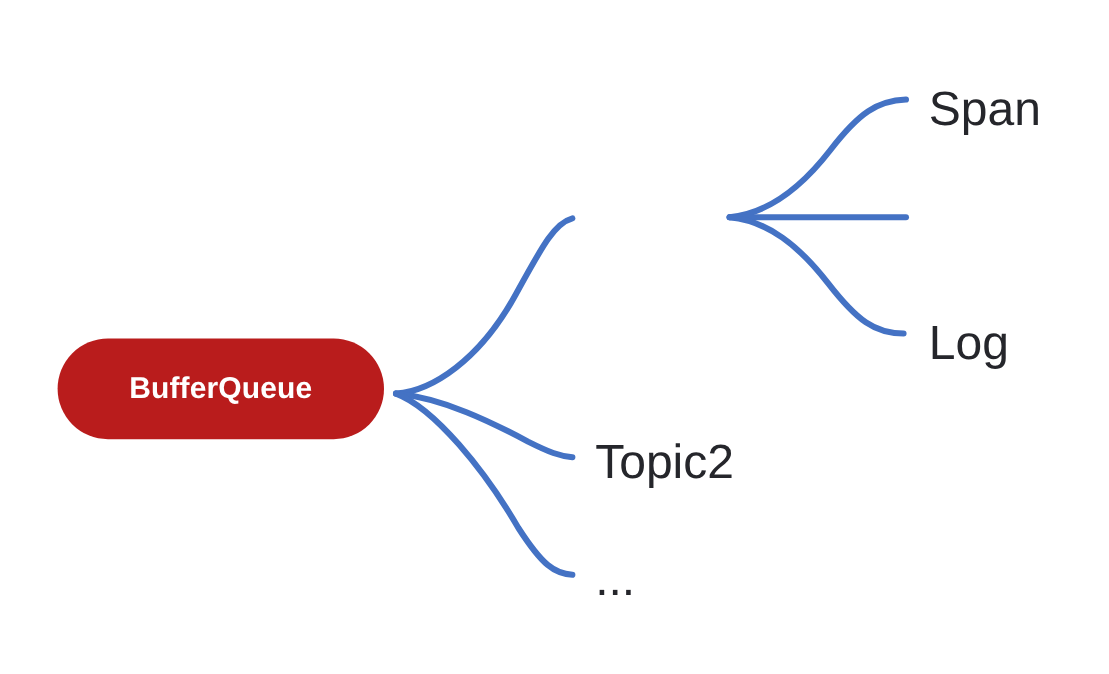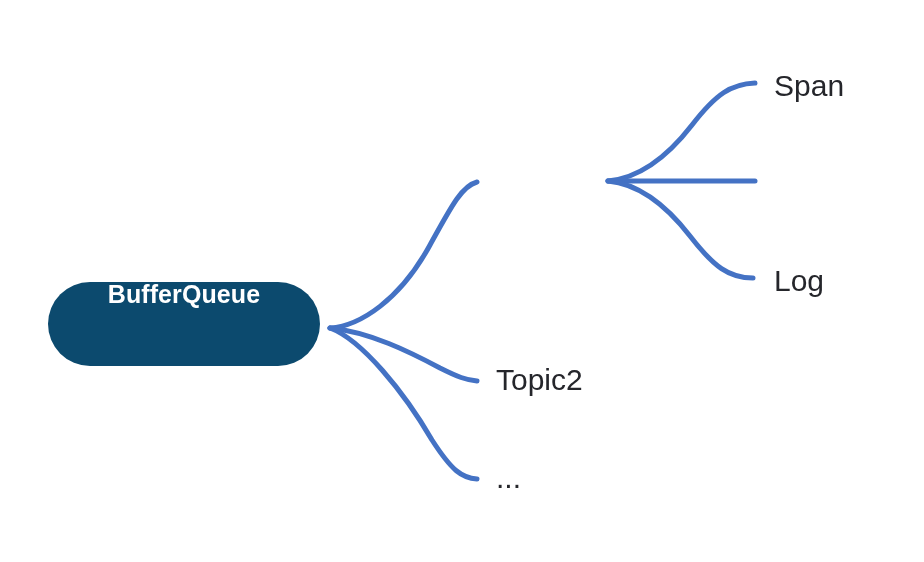--- a/index.html
+++ b/index.html
@@ -21,39 +21,39 @@
     top: 0;
     width: 924px;
     height: 562px;
   }
   .node-pill {
     position: absolute;
     left: 48px;
     top: 282px;
     width: 272px;
     height: 84px;
-    background: #0c4a6e;
+    background: #b91c1c;
     border-radius: 42px;
     display: flex;
-    align-items: flex-start;
+    align-items: center;
     justify-content: center;
     box-sizing: border-box;
   }
   .node-pill-label {
     color: #ffffff;
     font-size: 25px;
     font-weight: bold;
     letter-spacing: 0.1px;
     line-height: 1;
     white-space: nowrap;
   }
   .leaf-label {
     position: absolute;
     color: #25262b;
-    font-size: 30px;
+    font-size: 40px;
     font-weight: normal;
     line-height: 1;
     white-space: nowrap;
   }
   .leaf-topic1  { left: 496px; top: 166px; }
   .leaf-topic2  { left: 496px; top: 365px; text-align: center; }
   .leaf-ellipsis{ left: 496px; top: 463px; }
   .leaf-span    { left: 774px; top: 71px; }
   .leaf-metric  { left: 774px; top: 168px; }
   .leaf-log     { left: 774px; top: 266px; }

